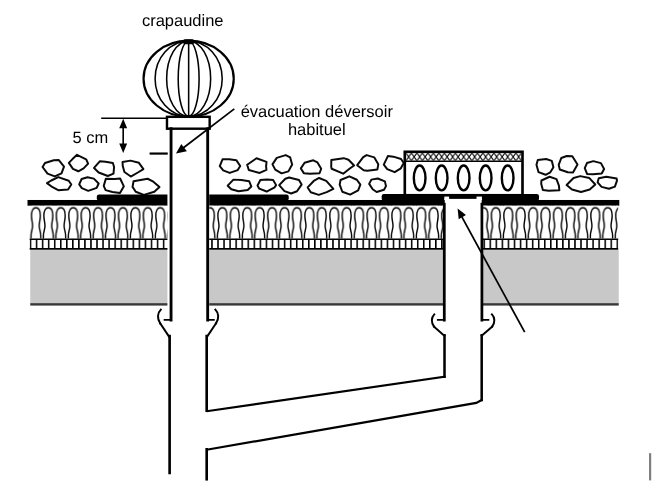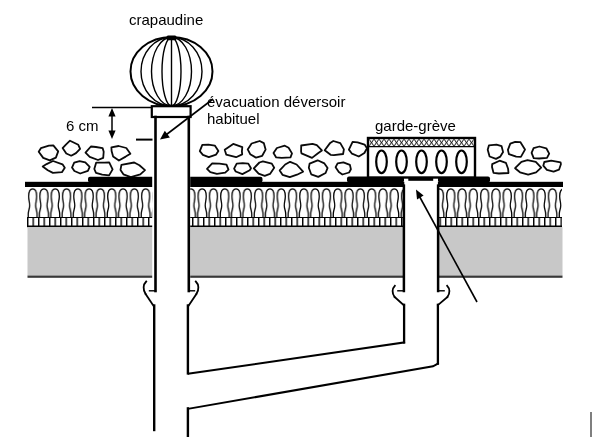--- a/index.html
+++ b/index.html
@@ -5,21 +5,21 @@
   html,body{margin:0;padding:0;background:#fff;}
   #stage{
     position:relative;width:600px;height:437px;background:#fff;overflow:hidden;
     font-family:"Liberation Sans",sans-serif;
   }
   #stage svg{position:absolute;left:0;top:0;}
   .lbl{
     position:absolute;color:#000;font-size:15px;line-height:17px;
     white-space:nowrap;font-family:"Liberation Sans",sans-serif;
   }
-  .lbl.center{text-align:left;white-space:normal;}
+  .lbl.center{text-align:center;white-space:normal;}
   #caret{position:absolute;left:590px;top:412px;width:2.4px;height:25px;background:#7f7f7f;}
 </style>
 </head>
 <body>
 
 <div id="stage">
 
 <svg width="600" height="437" viewBox="0 0 600 437">
   <defs>
     <pattern id="pins" x="27" y="187" width="11.3" height="30" patternUnits="userSpaceOnUse">
@@ -163,20 +163,19 @@
   </g>
 </svg>
 
 <div class="lbl" style="left:129px;top:11px;">crapaudine</div>
 
 <div class="lbl center" style="left:207px;top:93px;width:162px;">
   <span>évacuation déversoir</span><br>
   <span>habituel</span>
 </div>
 
-<div class="lbl" style="left:66px;top:117px;">6 cm</div>
+<div class="lbl" style="left:66px;top:117px;">5 cm</div>
 
-<div class="lbl" style="left:375px;top:117px;">garde-grève</div>
 
 
 <div id="caret"></div>
 
 </div>
 
 </body></html>

